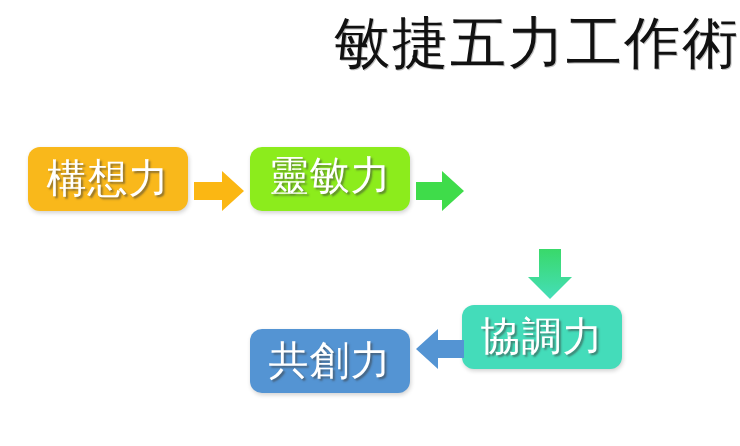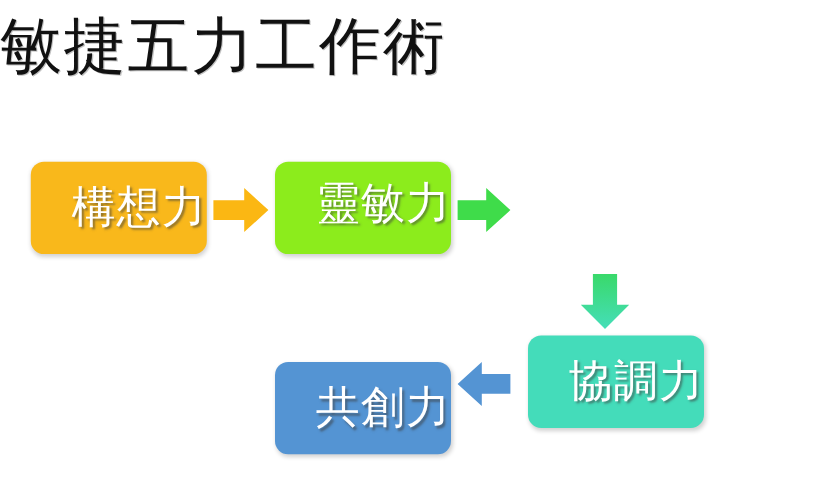--- a/index.html
+++ b/index.html
@@ -21,57 +21,57 @@
     height: 446px;
     background: #ffffff;
   }
 
   
   .slide-title {
     position: absolute;
     left: 0;
     top: 8px;
     width: 740px;
-    text-align: left;
+    text-align: right;
     font-family: "Liberation Serif", "DejaVu Serif", serif;
     font-size: 56px;
     line-height: 70px;
     letter-spacing: 2px;
     color: #111111;
     text-shadow: 1px 1px 0 rgba(120,120,120,0.45);
     white-space: nowrap;
   }
 
   
   .node {
     position: absolute;
     width: 160px;
-    height: 84px;
+    height: 64px;
     border-radius: 12px;
     display: flex;
     align-items: center;
-    justify-content: flex-end;
+    justify-content: center;
     box-shadow: 1px 2px 4px rgba(0,0,0,0.18);
     box-sizing: border-box;
   }
   .node .node-label {
     font-family: "Liberation Serif", "DejaVu Serif", serif;
     font-size: 40px;
     line-height: 44px;
     color: #ffffff;
     letter-spacing: 1px;
     text-shadow: 2px 2px 2px rgba(60,60,60,0.55);
     white-space: nowrap;
     user-select: none;
   }
 
   #node-0 { left: 28px;  top: 147px; }
   #node-1 { left: 250px; top: 147px; }
   #node-2 { left: 470px; top: 147px; }
-  #node-3 { left: 480px; top: 305px; }
+  #node-3 { left: 462px; top: 305px; }
   #node-4 { left: 250px; top: 306px; margin-top: 23px; }
 
   
   .arrow {
     position: absolute;
   }
   .arrow svg { display: block; }
 
   #arrow-0 { left: 192px; top: 168px; width: 54px; height: 46px; }
   #arrow-1 { left: 414px; top: 168px; width: 52px; height: 46px; }

